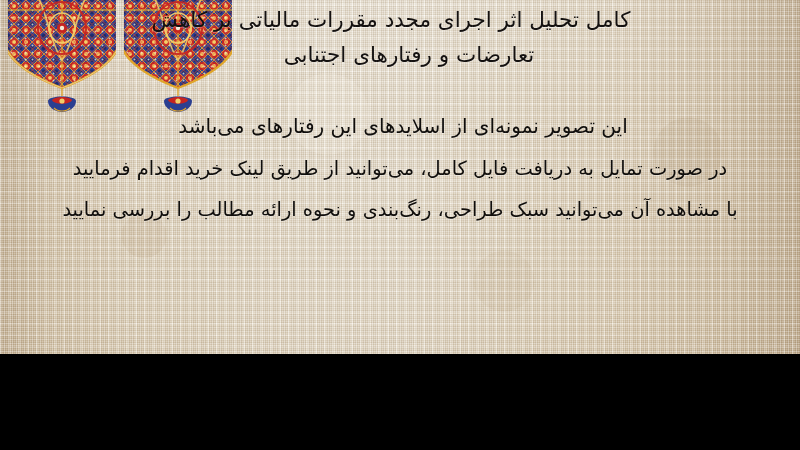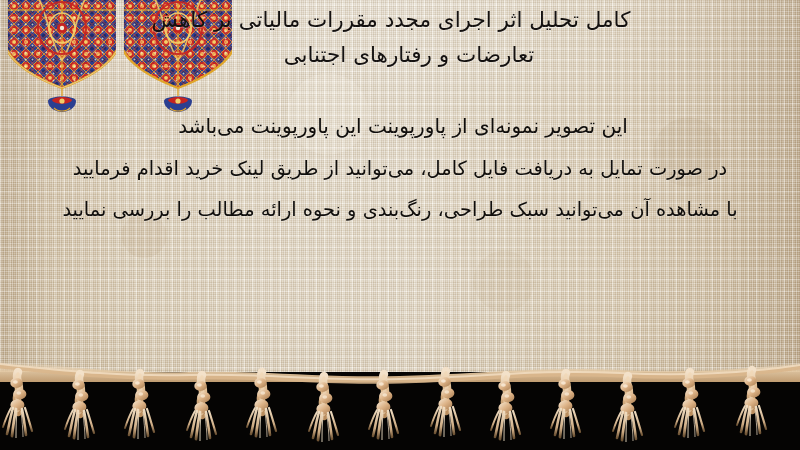--- a/index.html
+++ b/index.html
@@ -4,21 +4,21 @@
 <title>Persian Presentation Slide</title>
 <style>
   html, body {
     margin: 0;
     padding: 0;
     background: #000;
   }
   .slide {
     position: relative;
     width: 800px;
-    height: 450px;
+    height: 354px;
     overflow: hidden;
     font-family: "DejaVu Sans", sans-serif;
     background: #f97316;
   }
 
   
   .paper {
     position: absolute;
     left: 0; top: 0;
     width: 800px;
@@ -229,21 +229,21 @@
       </g>
     </svg>
   </div>
 
   <div class="title-block">
     <div class="title-line l1">کامل تحلیل اثر اجرای مجدد مقررات مالیاتی بر کاهش</div>
     <div class="title-line l2">تعارضات و رفتارهای اجتنابی</div>
   </div>
 
   <div class="body-block">
-    <div class="body-line l1">این تصویر نمونه‌ای از پاورپوینت این پاورپوینت می‌باشد</div>
+    <div class="body-line l1">این تصویر نمونه‌ای از اسلایدهای این رفتارهای می‌باشد</div>
     <div class="body-line l3">در صورت تمایل به دریافت فایل کامل، می‌توانید از طریق لینک خرید اقدام فرمایید</div>
     <div class="body-line l2">با مشاهده آن می‌توانید سبک طراحی، رنگ‌بندی و نحوه ارائه مطالب را بررسی نمایید</div>
   </div>
 
   <div class="fringe-zone">
     <div class="fringe-black"></div>
     <svg class="fringe-svg" width="800" height="98" viewBox="0 0 800 98" aria-hidden="true">
       <defs>
         <linearGradient id="cordG" x1="0" y1="0" x2="0" y2="1">
           <stop offset="0%" stop-color="#f3e1c9"></stop>

